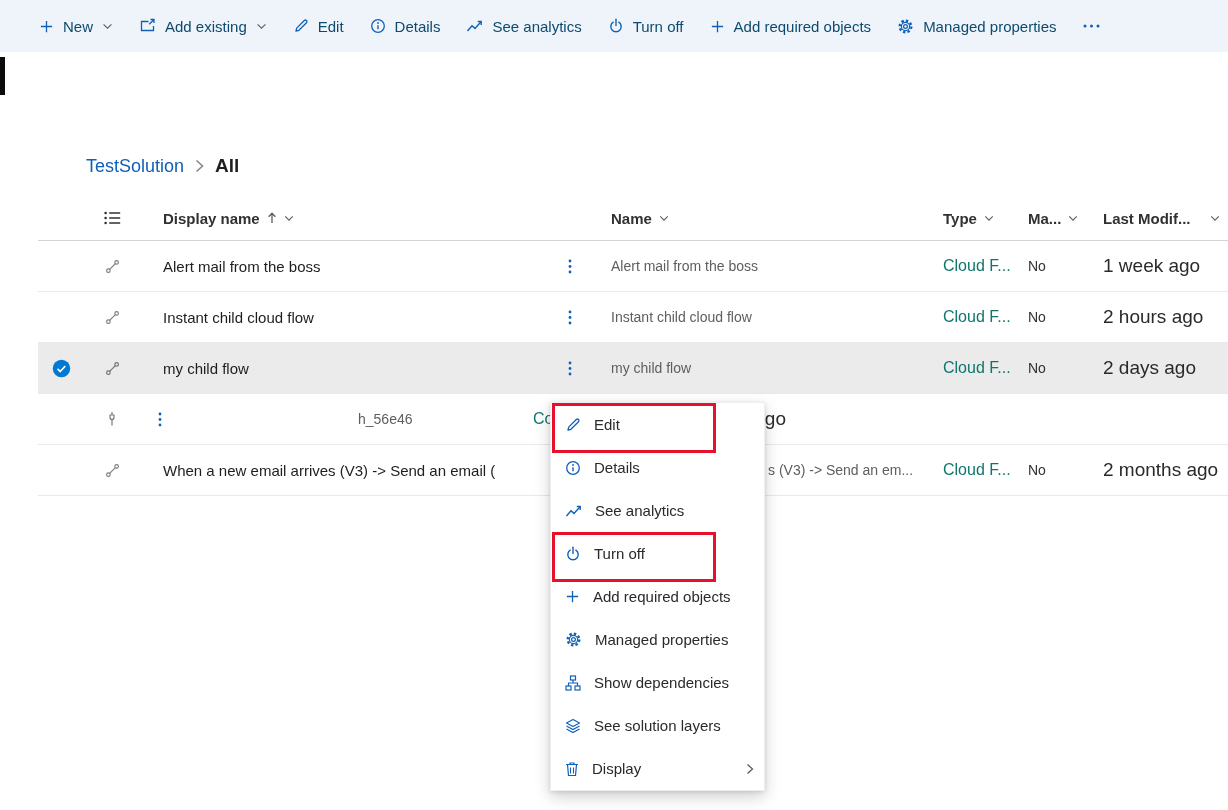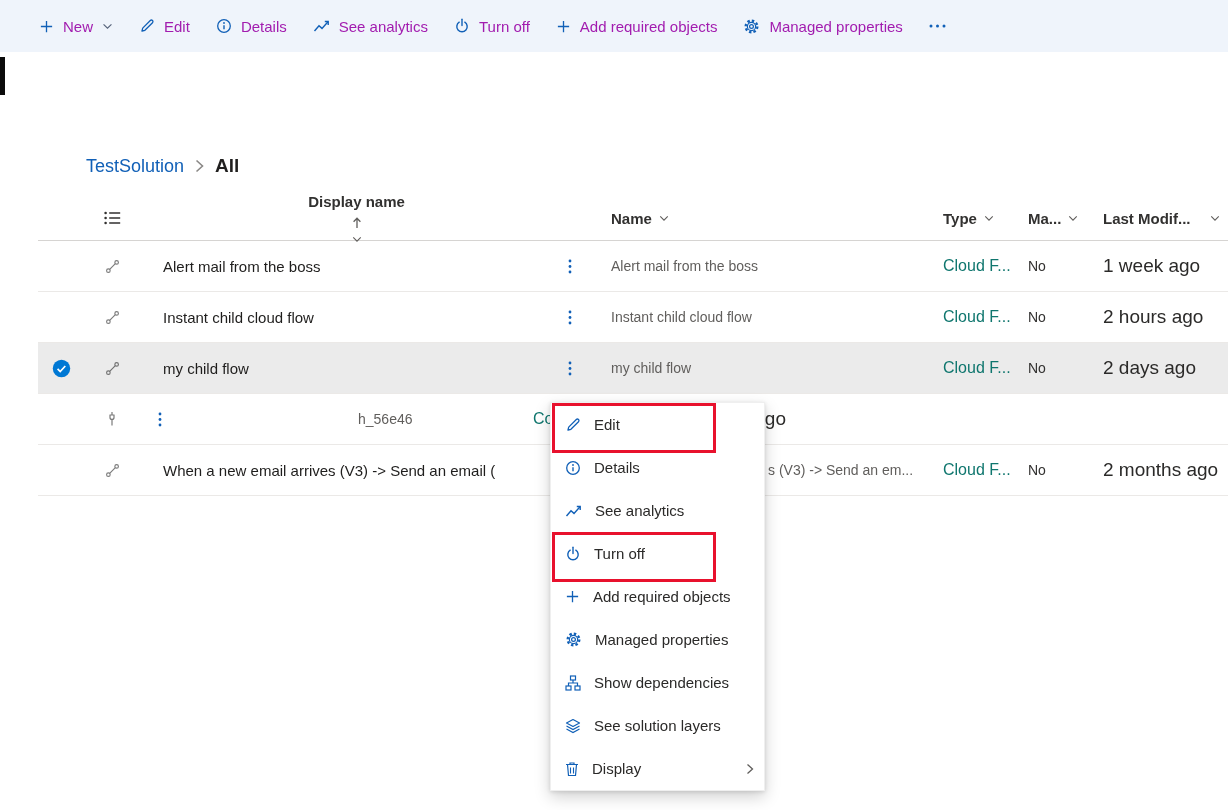--- a/index.html
+++ b/index.html
@@ -1,39 +1,39 @@
 <!DOCTYPE html>
 <html><head>
 <meta charset="utf-8">
 <style>
   * { margin:0; padding:0; box-sizing:border-box; }
   html,body { width:1228px; height:810px; background:#fff; font-family:"Liberation Sans",sans-serif; overflow:hidden; position:relative; }
 
   
   .toolbar { position:absolute; top:0; left:0; width:1228px; height:52px; background:#eff4fb; display:flex; align-items:center; padding-left:26px; }
-  .tb-item { display:flex; align-items:center; gap:9px; height:100%; padding:0 13px; color:#a21caf; font-size:15px; cursor:pointer; white-space:nowrap; }
+  .tb-item { display:flex; align-items:center; gap:9px; height:100%; padding:0 13px; color:#0c4a6e; font-size:15px; cursor:pointer; white-space:nowrap; }
   .icon { display:inline-flex; align-items:center; justify-content:center; }
   .icon svg { display:block; }
 
   
   .left-strip { position:absolute; left:0; top:57px; width:5px; height:38px; background:#0b0b0b; }
 
   
   .breadcrumb { position:absolute; left:86px; top:155px; display:flex; align-items:center; gap:11px; }
   .bc-parent { color:#1160b7; font-size:18px; cursor:pointer; }
   .bc-current { color:#201f1e; font-size:19px; font-weight:700; }
 
   
   .table { position:absolute; left:38px; top:196px; width:1190px; }
   .thead { display:flex; align-items:center; height:45px; border-bottom:1px solid #d6d4d2; }
   .trow { display:flex; align-items:center; height:51px; border-bottom:1px solid #ebe9e7; cursor:pointer; }
   .trow.selected { background:#ebebeb; }
   .col-sel { width:46px; display:flex; justify-content:center; align-items:center; }
   .col-icon { width:56px; display:flex; justify-content:center; align-items:center; }
-  .col-display { width:410px; padding-left:23px; font-size:15px; color:#1f1e1d; white-space:nowrap; overflow:hidden;flex-direction:column; }
+  .col-display { width:410px; padding-left:23px; font-size:15px; color:#1f1e1d; white-space:nowrap; overflow:hidden; }
   .col-dots { width:40px; display:flex; justify-content:center; align-items:center; }
   .col-name { width:348px; padding-left:21px; font-size:14px; color:#605e5c; white-space:nowrap; overflow:hidden; }
   .col-type { width:88px; padding-left:5px; font-size:16px; color:#0f766e; white-space:nowrap; overflow:hidden; }
   .col-managed { width:75px; padding-left:2px; font-size:14px; color:#323130; }
   .col-last { width:125px; padding-left:2px; font-size:19px; color:#2b2a29; }
   .hcell { display:flex; align-items:center; gap:7px; font-weight:700; color:#323130; font-size:15px; cursor:pointer; }
   .thead .col-display, .thead .col-name, .thead .col-type, .thead .col-managed, .thead .col-last { color:#323130; font-size:15px; }
   .thead .col-last { justify-content:space-between; padding-right:6px; }
   .dots-btn { cursor:pointer; padding:4px 6px; }
   .frag { padding-left:178px; }
@@ -57,20 +57,34 @@
         </svg>
     </span>
     <span>New</span>
     <span class="icon">
       <svg width="11" height="7" viewBox="0 0 12 8">
           <path d="M1.5 1.5L6 6l4.5-4.5" stroke="#56637a" stroke-width="1.3" fill="none"></path>
         </svg>
     </span>
   </div>
 
+  <div class="tb-item">
+    <span class="icon">
+      <svg width="17" height="16" viewBox="0 0 17 16">
+          <path d="M9.5 3.5H2.5v9h12V8" stroke="#1160b7" stroke-width="1.3" fill="none"></path>
+          <path d="M11.5 1.5h3.5V5M14.8 1.7l-4.6 4.6" stroke="#1160b7" stroke-width="1.3" fill="none"></path>
+        </svg>
+    </span>
+    <span>Add existing</span>
+    <span class="icon">
+      <svg width="11" height="7" viewBox="0 0 12 8">
+          <path d="M1.5 1.5L6 6l4.5-4.5" stroke="#56637a" stroke-width="1.3" fill="none"></path>
+        </svg>
+    </span>
+  </div>
 
   <div class="tb-item">
     <span class="icon">
       <svg width="16" height="16" viewBox="0 0 16 16">
           <path d="M3 13l.7-2.9 7.6-7.6a1.55 1.55 0 0 1 2.2 2.2L5.9 12.3 3 13z" stroke="#1160b7" stroke-width="1.3" fill="none" stroke-linejoin="round"></path>
         </svg>
     </span>
     <span>Edit</span>
   </div>
 

